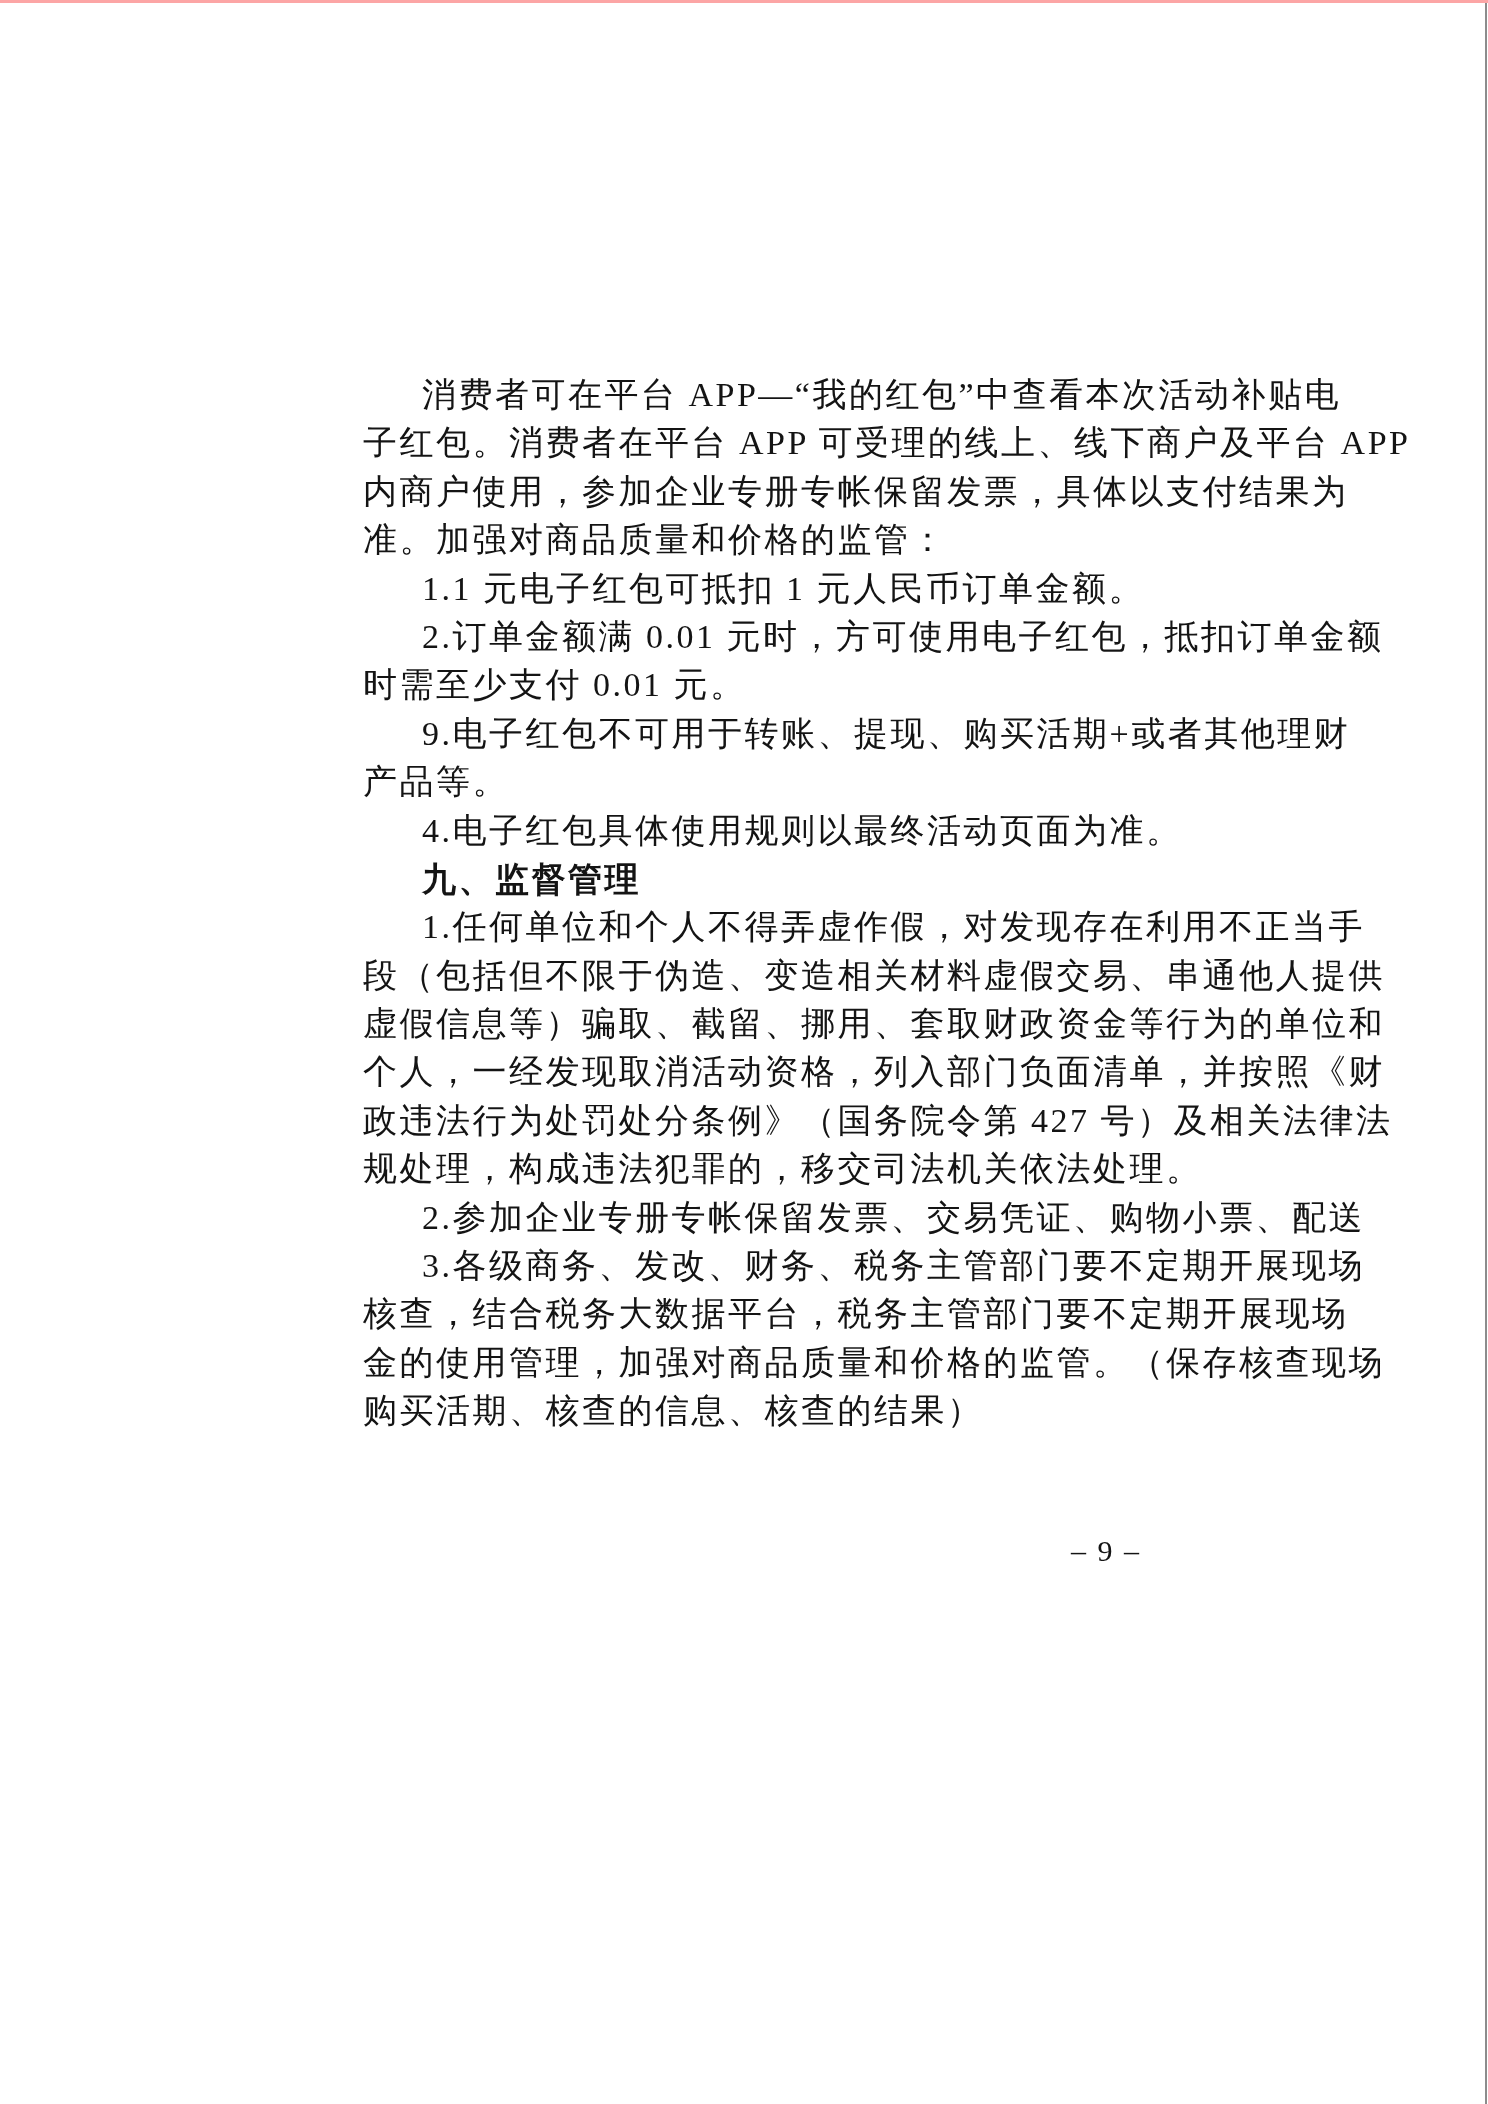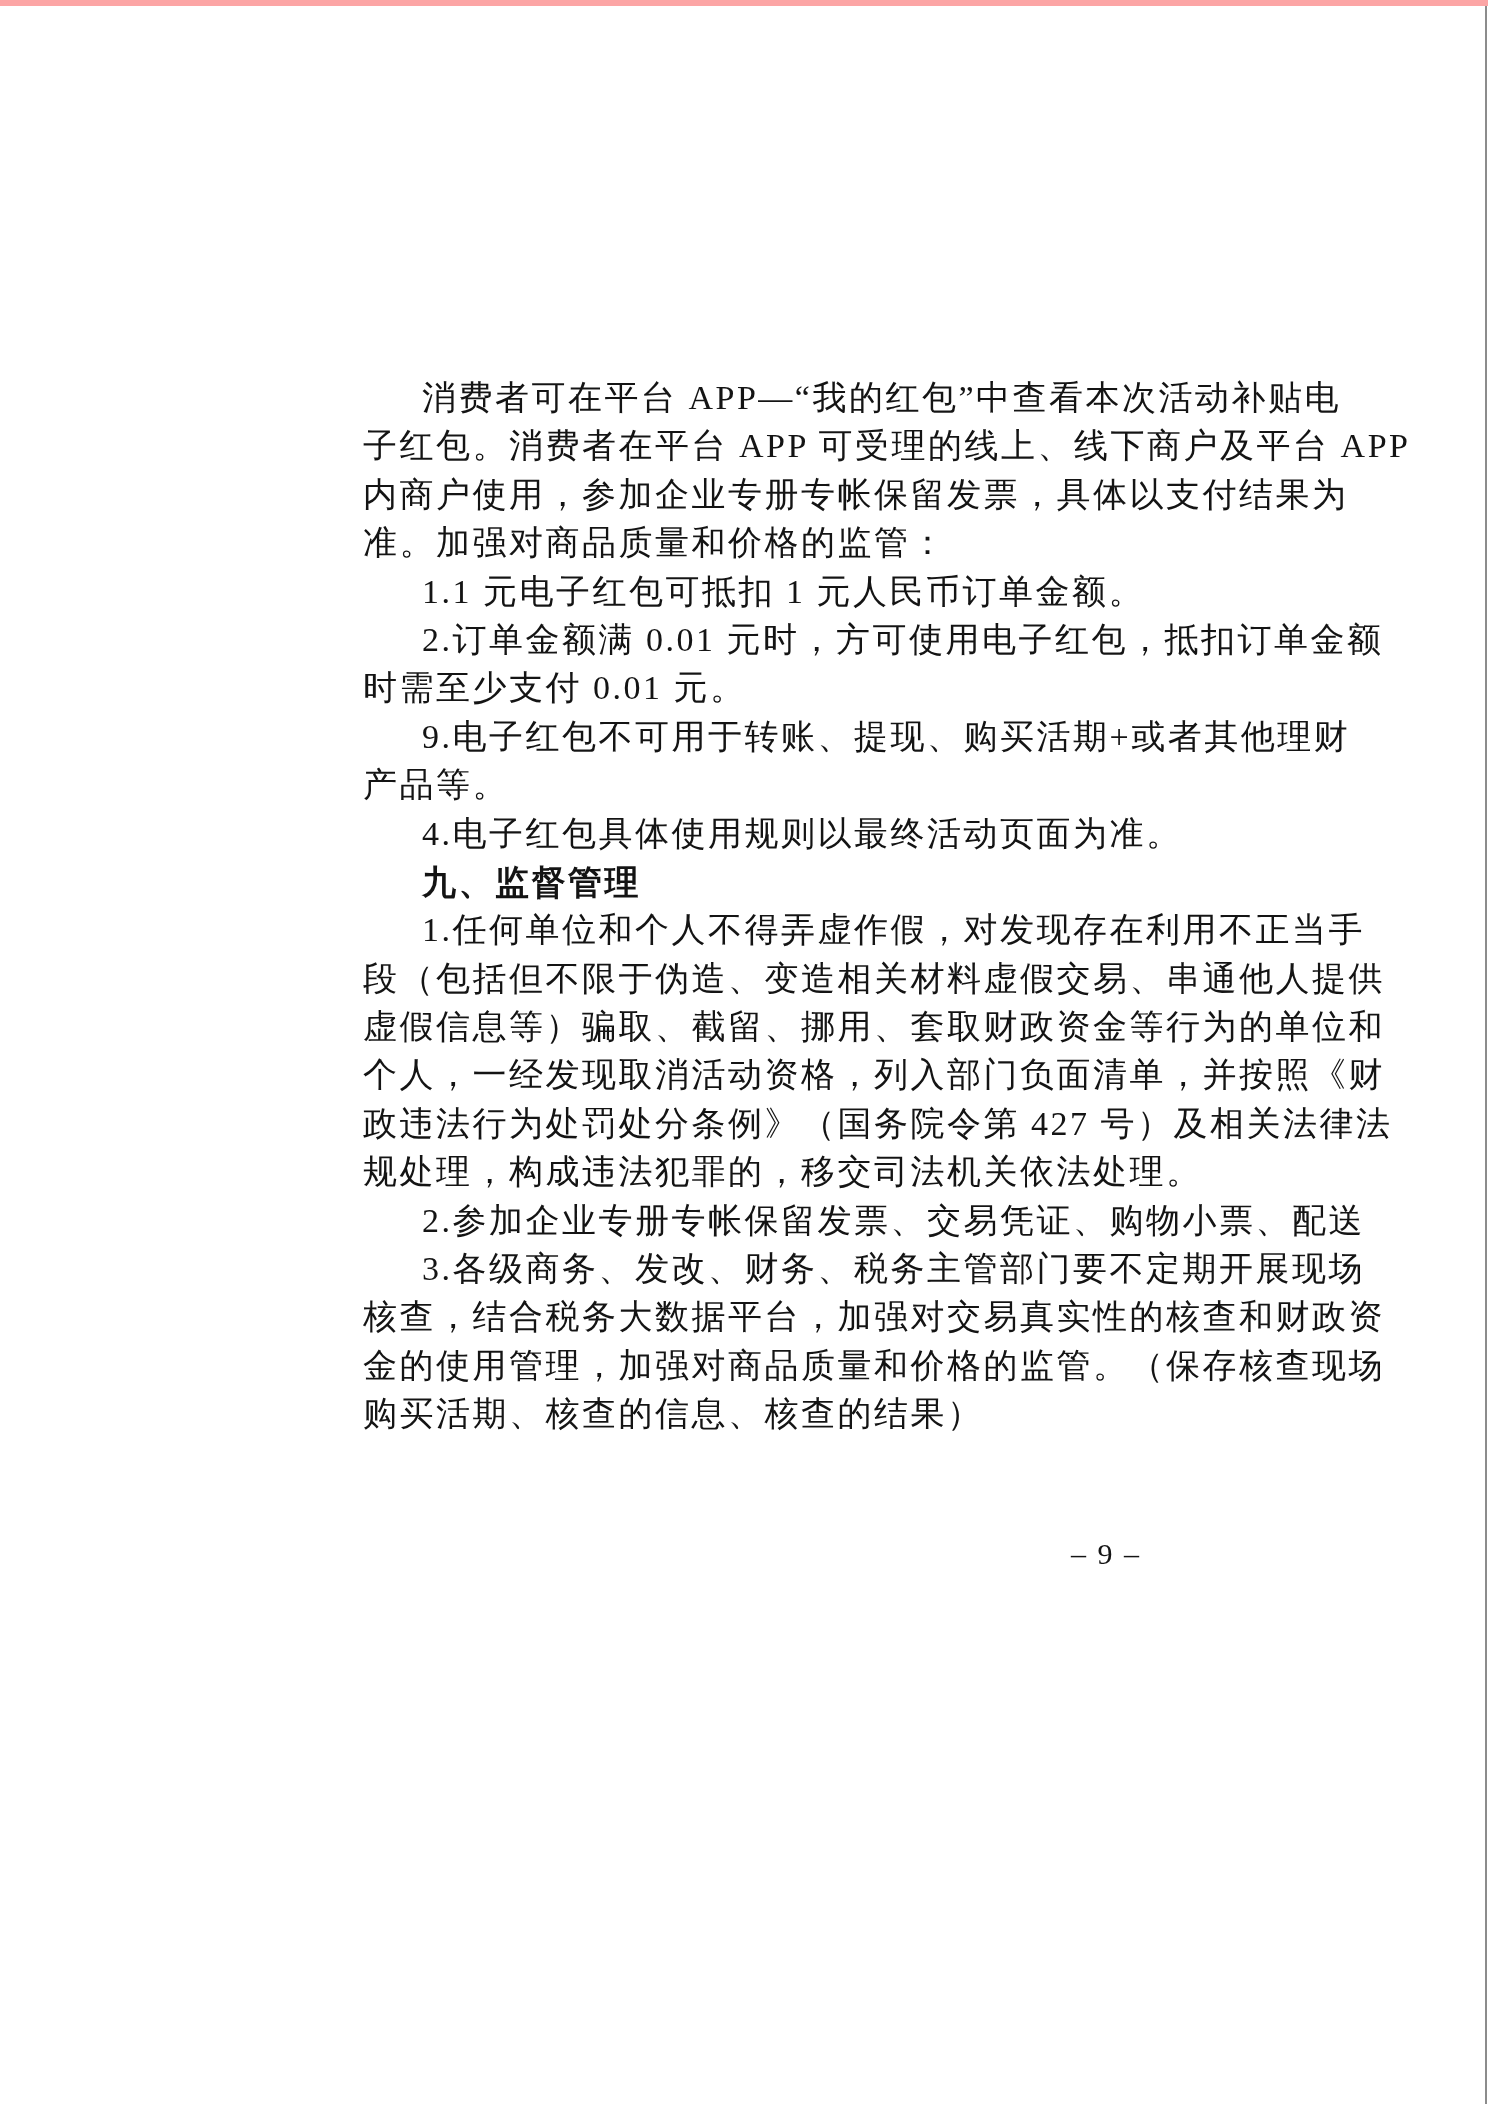--- a/index.html
+++ b/index.html
@@ -6,21 +6,21 @@
     margin: 0;
     padding: 0;
     background: #ffffff;
   }
   .page {
     position: relative;
     width: 1488px;
     height: 2104px;
     background: #ffffff;
     box-sizing: border-box;
-    border-top: 6px solid #fca5a5;
+    border-top: 3px solid #fca5a5;
     overflow: hidden;
     font-family: "Liberation Serif", "DejaVu Serif", serif;
     color: #141414;
   }
   .right-edge {
     position: absolute;
     top: 0;
     right: 1px;
     width: 2px;
     height: 2104px;
@@ -76,18 +76,18 @@
       <div class="line indent">4.电子红包具体使用规则以最终活动页面为准。</div>
       <div class="line indent heading">九、监督管理</div>
       <div class="line indent">1.任何单位和个人不得弄虚作假，对发现存在利用不正当手</div>
       <div class="line">段（包括但不限于伪造、变造相关材料虚假交易、串通他人提供</div>
       <div class="line">虚假信息等）骗取、截留、挪用、套取财政资金等行为的单位和</div>
       <div class="line">个人，一经发现取消活动资格，列入部门负面清单，并按照《财</div>
       <div class="line">政违法行为处罚处分条例》（国务院令第 427 号）及相关法律法</div>
       <div class="line">规处理，构成违法犯罪的，移交司法机关依法处理。</div>
       <div class="line indent">2.参加企业专册专帐保留发票、交易凭证、购物小票、配送</div>
       <div class="line indent">3.各级商务、发改、财务、税务主管部门要不定期开展现场</div>
-      <div class="line">核查，结合税务大数据平台，加强对交易真实性的核查和财政资</div>
+      <div class="line">核查，结合税务大数据平台，税务主管部门要不定期开展现场</div>
       <div class="line">金的使用管理，加强对商品质量和价格的监管。（保存核查现场</div>
       <div class="line">购买活期、核查的信息、核查的结果）</div>
     </div>
   <div class="pagenum">– 9 –</div>
 </div>
 
 </body></html>

